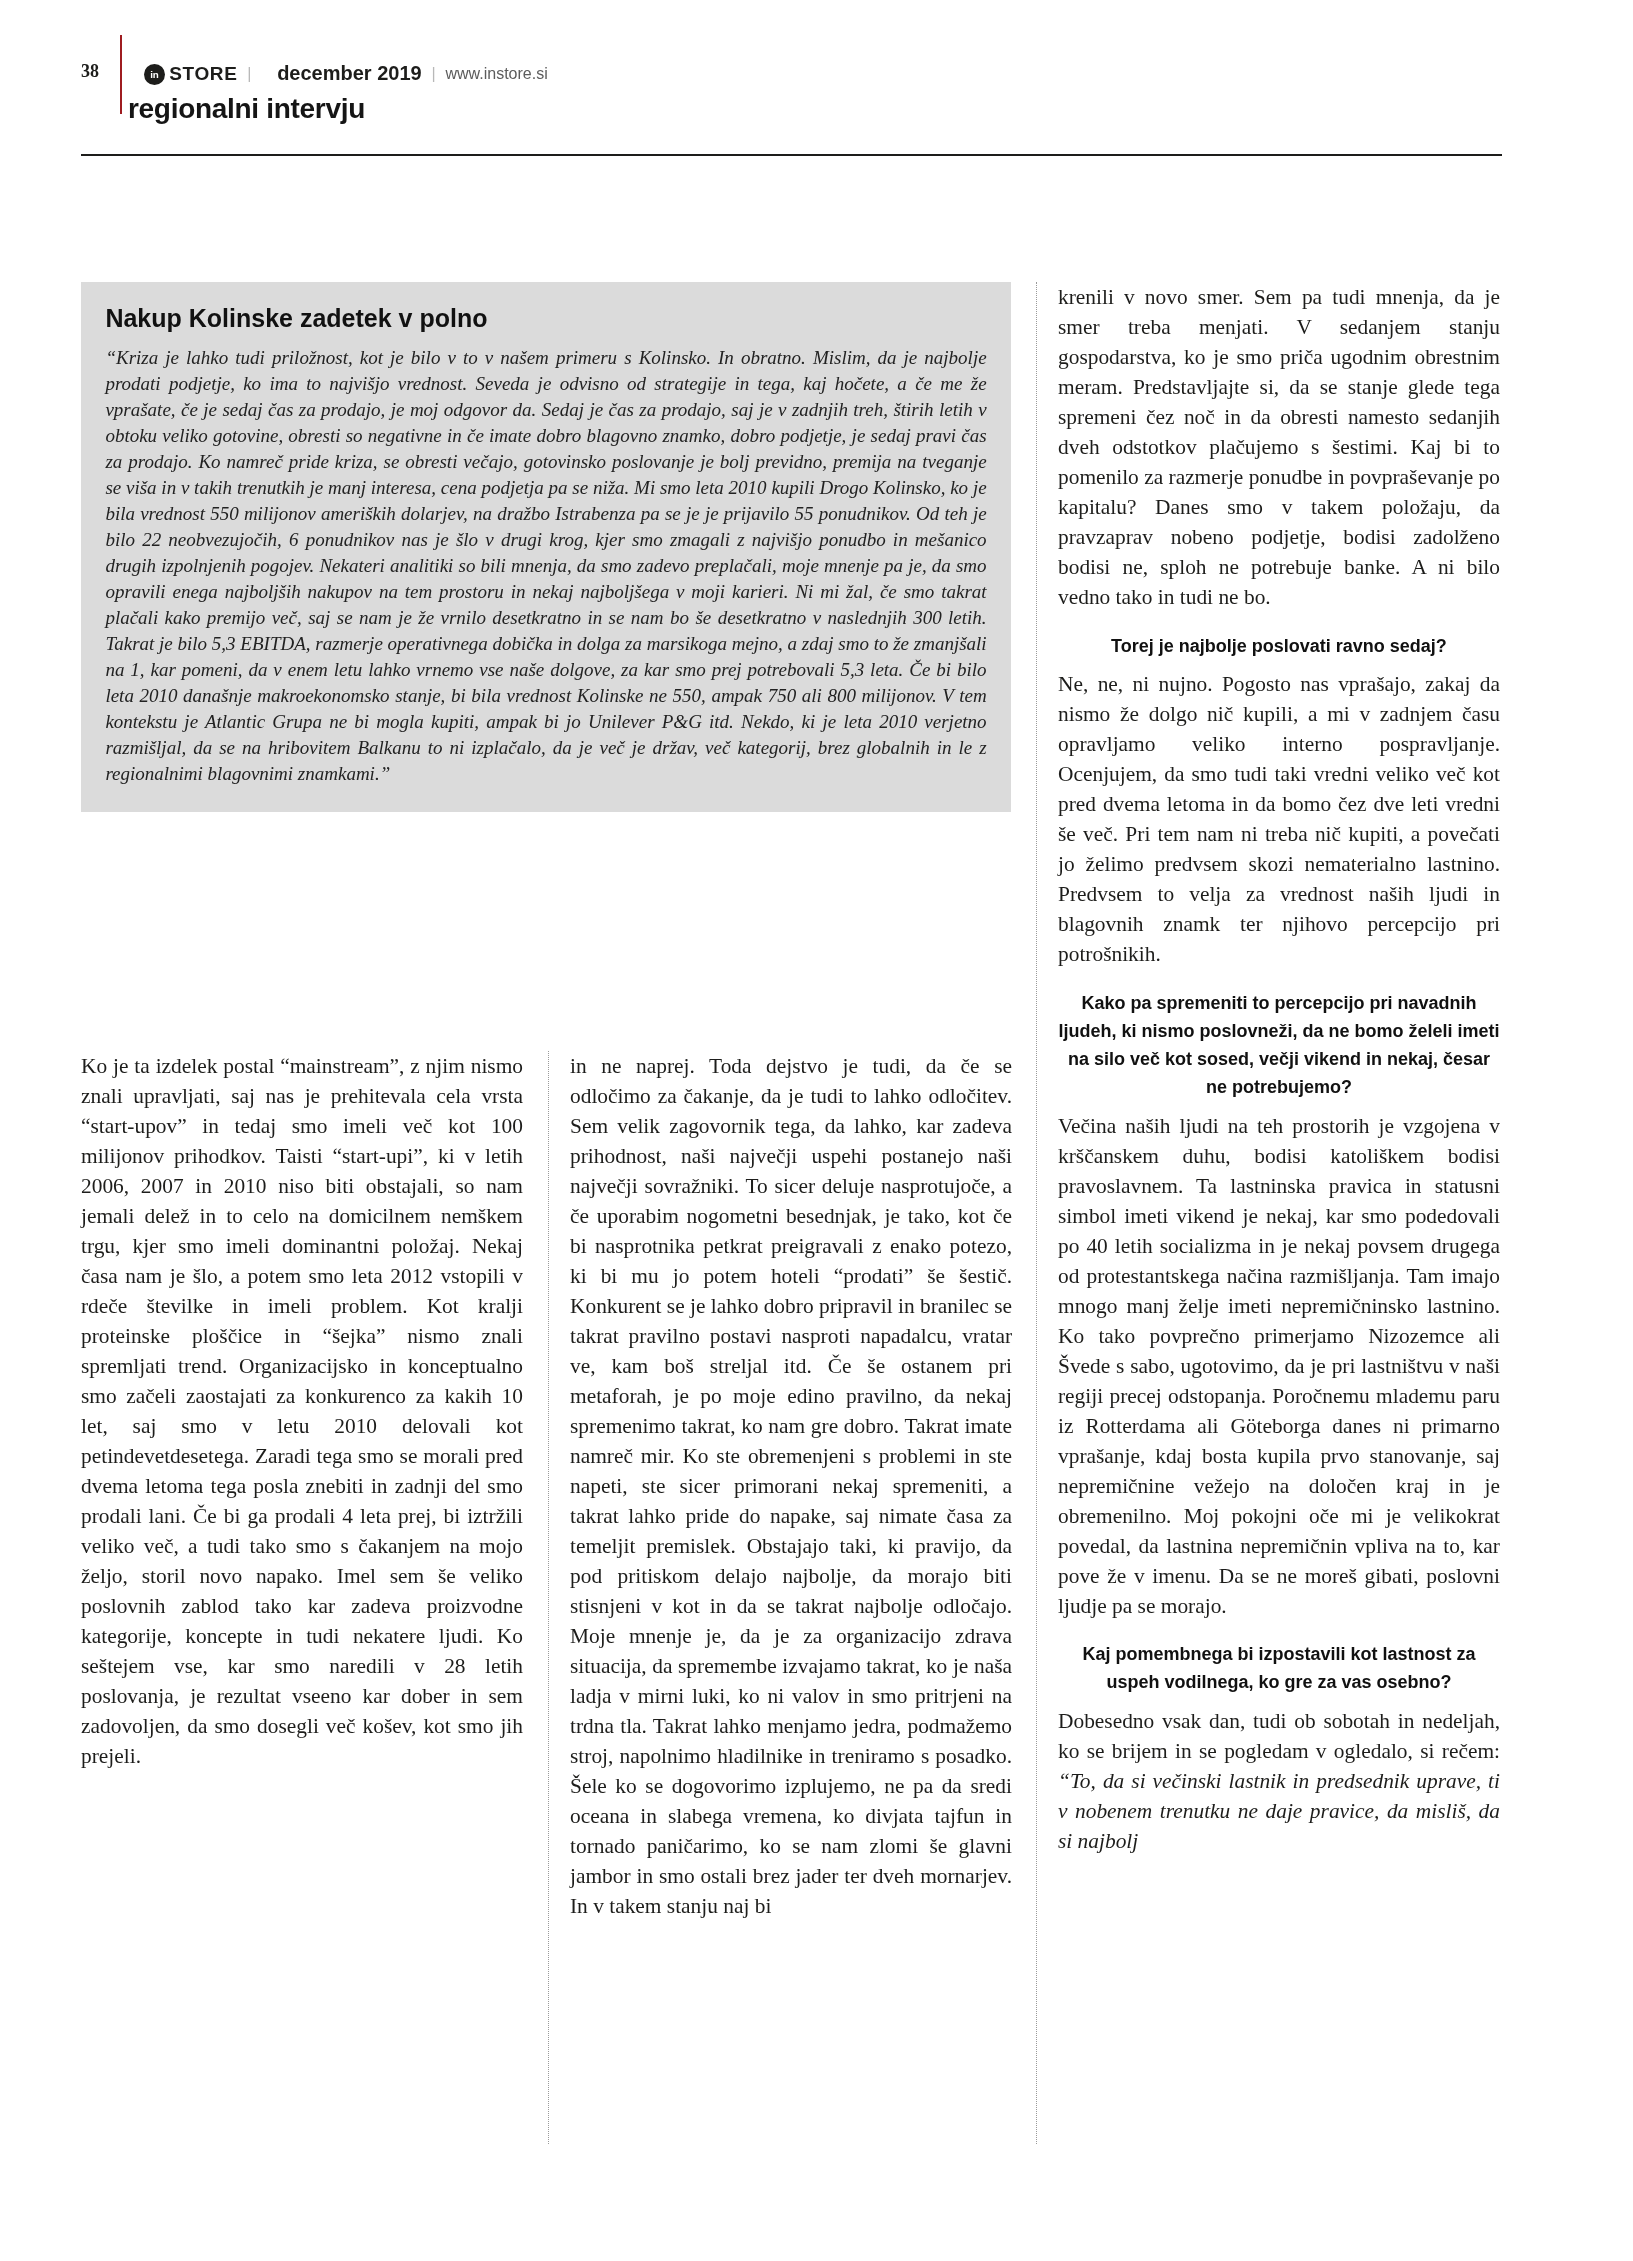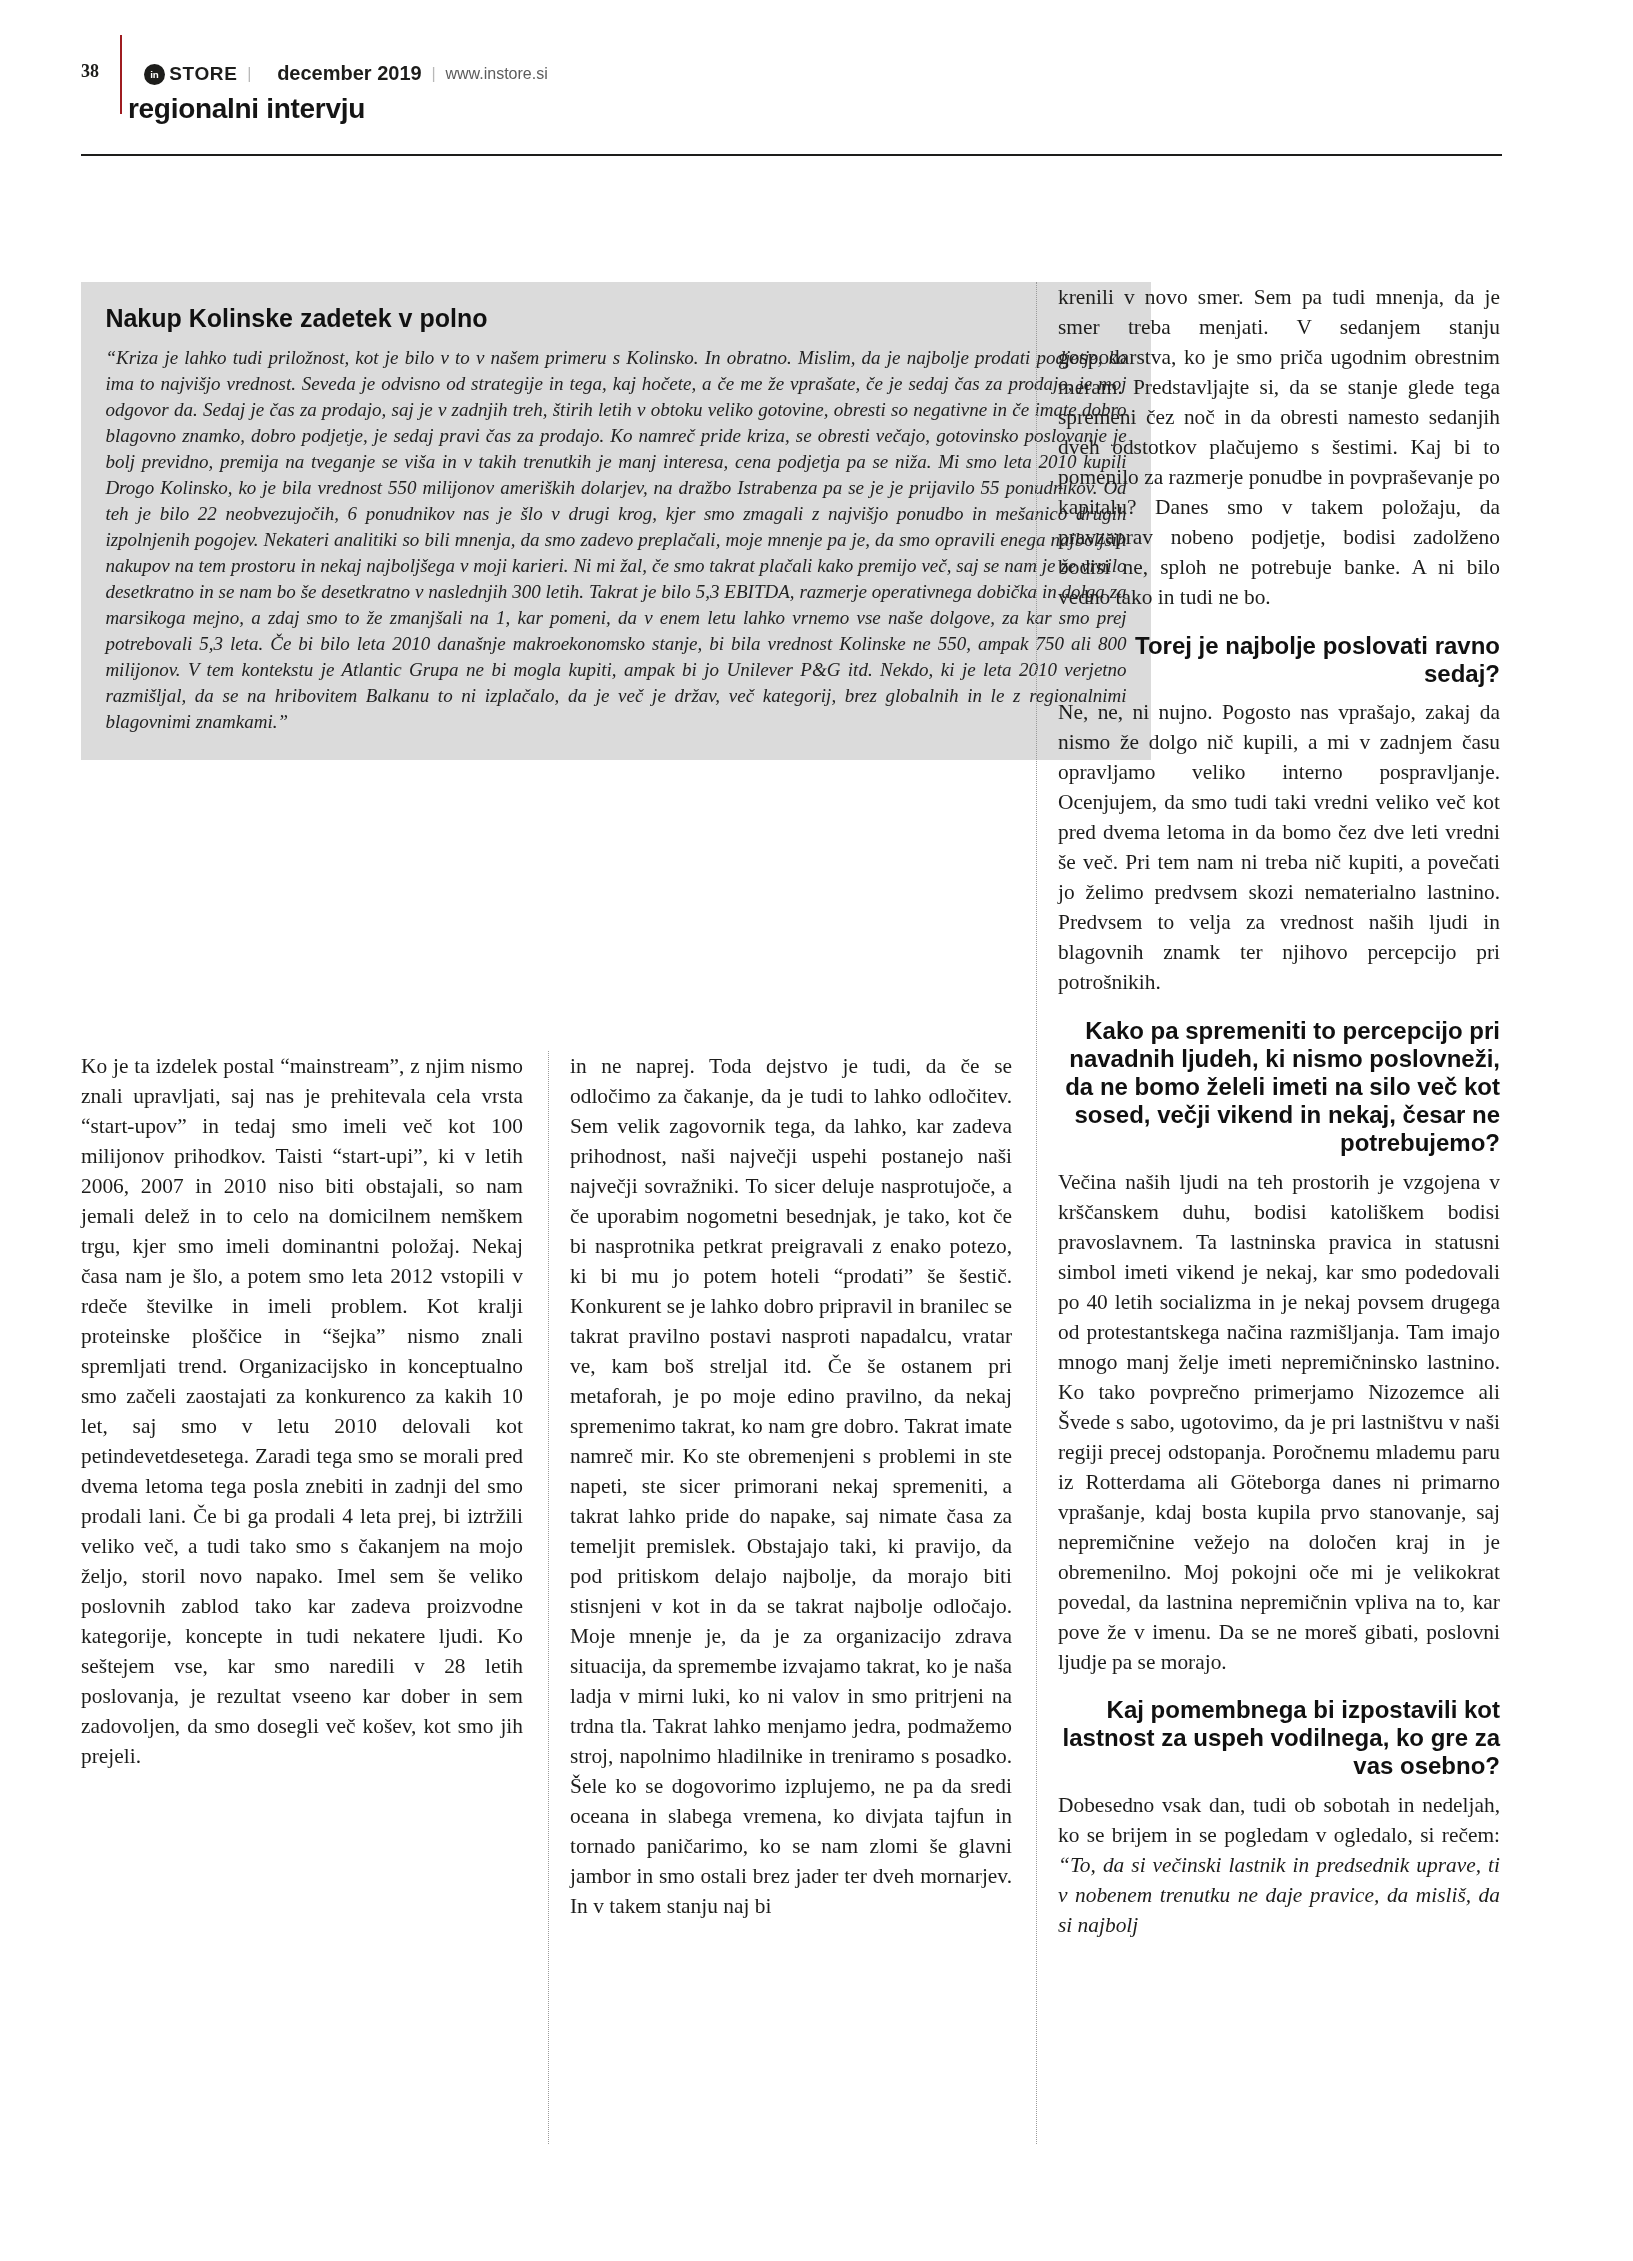--- a/index.html
+++ b/index.html
@@ -31,21 +31,21 @@
 
   .section-title{
     position:absolute;left:80px;top:93px;
     font-family:"Liberation Sans",sans-serif;font-weight:bold;font-size:28px;
     letter-spacing:-0.3px;color:#151515;margin-left:48px;
   }
   .head-rule{position:absolute;left:81px;top:154px;width:1421px;height:1.8px;background:#1d1d1b;}
 
   
   .quote-box{
-    position:absolute;left:81px;top:282px;width:1070px;box-sizing:border-box;
+    position:absolute;left:81px;top:282px;width:930px;box-sizing:border-box;
     background:#dbdbdb;padding:22px 24.4px 24.4px 24.4px;
   }
   .quote-title{
     font-family:"Liberation Sans",sans-serif;font-weight:bold;font-size:25px;
     color:#111;margin:0 0 12.2px 0;
   }
   .quote-text{
     font-style:italic;font-size:19px;line-height:26px;text-align:justify;
     color:#222;hyphens:auto;
   }
@@ -53,22 +53,22 @@
   
   .col{position:absolute;width:442px;font-size:21.4px;line-height:30px;}
   .col-left{left:81px;top:1051px;}
   .col-mid{left:570px;top:1051px;}
   .col-right{left:1058px;top:282px;}
 
   .block{margin:0 0 14.7px 0;}
   .body-para{text-align:justify;hyphens:auto;color:#1d1d1b;}
   .sub-head{
     font-family:"Liberation Sans",sans-serif;font-weight:bold;
-    font-size:24px;line-height:28px;color:#111;
-    margin:19.5px 0 9.8px 0;text-align:right;
+    font-size:18px;line-height:28px;color:#111;
+    margin:19.5px 0 9.8px 0;text-align:center;
   }
   .col .block:first-child{margin-top:0;}
   .tail-italic{font-style:italic;}
 
   
   .vsep{position:absolute;width:0;border-left:1.2px dotted #9a9a9a;}
   .vsep-1{left:548px;top:1051px;height:1093px;}
   .vsep-2{left:1036px;top:282px;height:1862px;}
 </style>
 </head>

